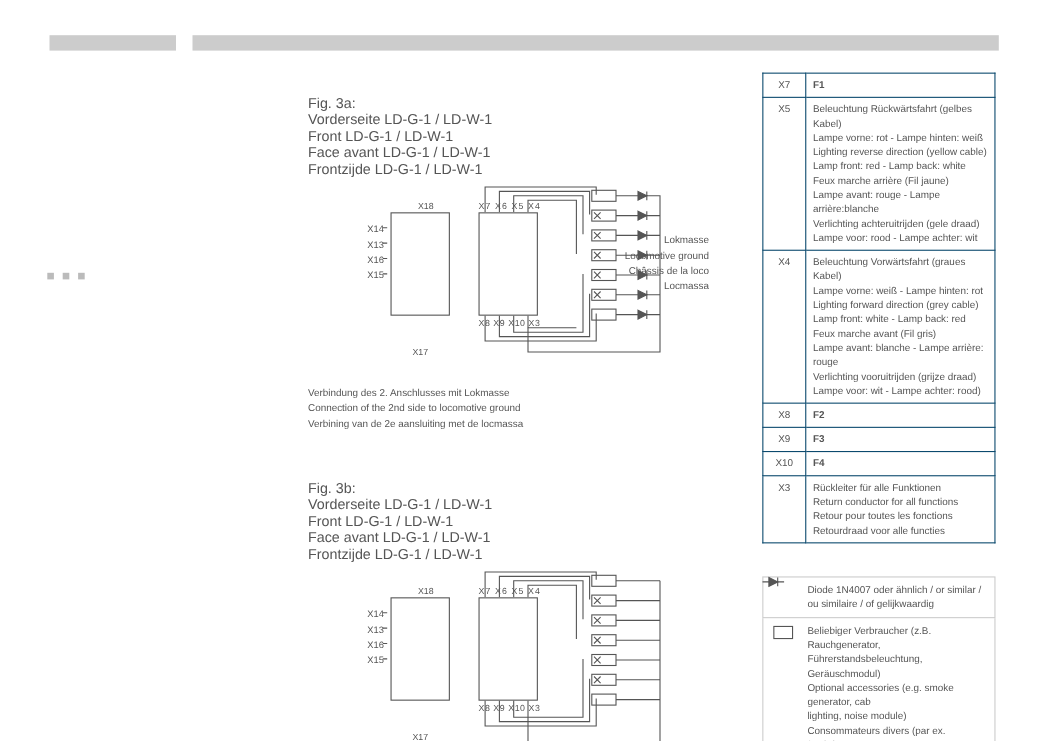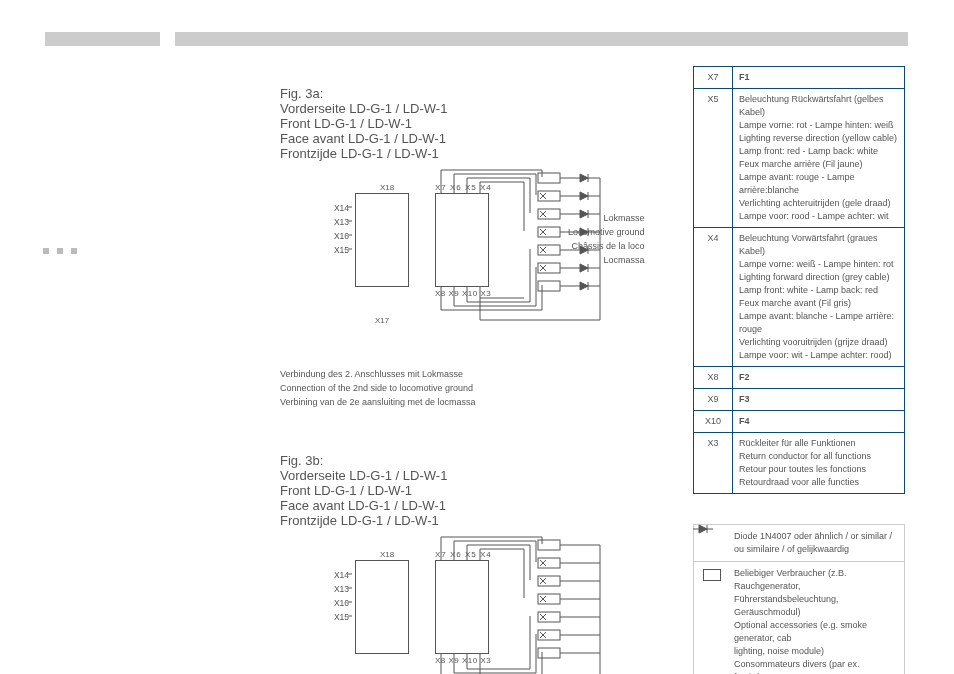--- a/index.html
+++ b/index.html
@@ -15,21 +15,21 @@
   .schem{position:relative;height:185px;margin-top:4px;}
   .chip{position:absolute;border:1px solid #555;background:#fff;}
   .chip1{left:75px;top:28px;width:52px;height:92px;}
   .chip2{left:155px;top:28px;width:52px;height:92px;}
   .leftlabels{position:absolute;left:45px;top:36px;font-size:8.5px;line-height:14px;text-align:right;width:24px;}
   .toplabels{position:absolute;left:155px;top:18px;font-size:8px;letter-spacing:1px;}
   .botlabels{position:absolute;left:155px;top:124px;font-size:8px;letter-spacing:0.5px;}
   .x18{position:absolute;left:100px;top:18px;font-size:8px;}
   .x17{position:absolute;left:95px;top:126px;font-size:8px;margin-top:25px;}
   .rlabels{position:absolute;left:288px;top:46px;font-size:9px;line-height:14px;text-align:right;}
-  .caption{font-size:9px;line-height:14px;color:#555;margin-top:17px;}
+  .caption{font-size:9px;line-height:14px;color:#555;margin-top:0;}
   svg{position:absolute;left:0;top:0;}
   
   .tbl{position:absolute;left:693px;top:66px;width:212px;border-collapse:collapse;font-size:9px;color:#555;}
   .tbl td{border:1px solid #0c4a6e;padding:4px 6px;vertical-align:top;line-height:13px;}
   .tbl td:first-child{width:26px;text-align:center;}
   .legend{position:absolute;left:693px;top:524px;width:212px;font-size:9px;color:#555;}
   .legend .row{display:flex;border:1px solid #ccc;border-top:none;padding:5px 6px;gap:10px;line-height:13px;}
   .legend .row:first-child{border-top:1px solid #ccc;}
   .legend .sym{width:24px;flex:none;display:flex;align-items:flex-start;justify-content:center;padding-top:2px;}
   .diode{width:20px;height:10px;}

